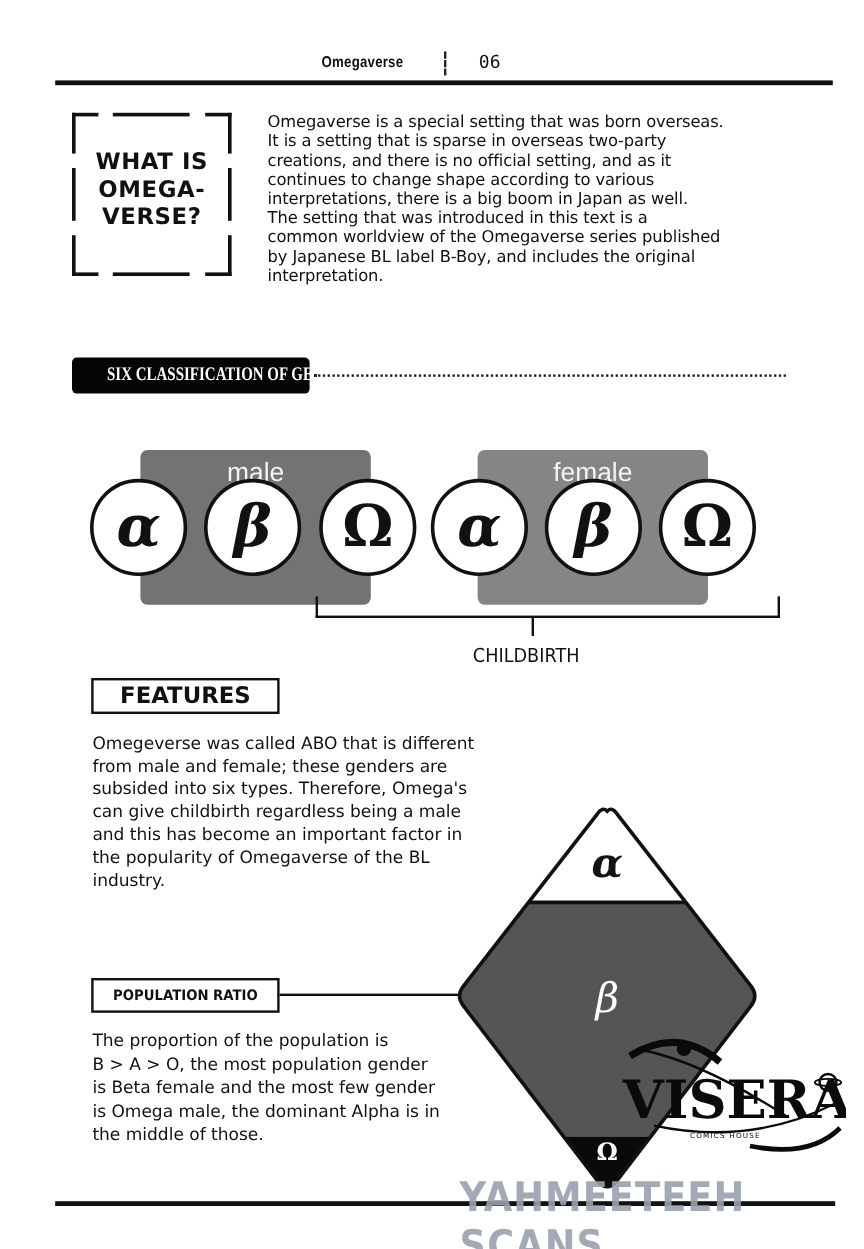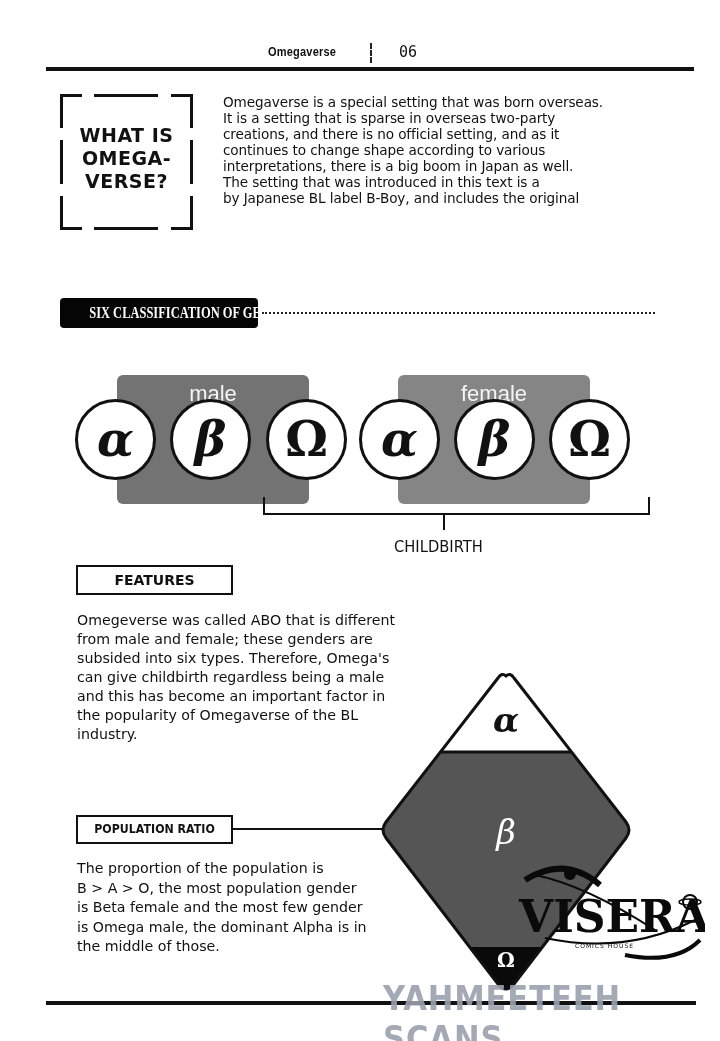--- a/index.html
+++ b/index.html
@@ -36,21 +36,21 @@
 
   .symbol-circle { width: 81px; height: 81px; border-radius: 50%; background: #fff; border: 3px solid #111; text-align: center; font-family: "DejaVu Serif", serif; font-weight: bold; font-size: 48px; line-height: 74px; color: #111; }
   .symbol-circle.it { font-style: italic; }
 
   .bracket { left: 263px; top: 497px; width: 387px; height: 18px; border-left: 2px solid #111; border-right: 2px solid #111; border-bottom: 2px solid #111; }
   .bracket-tick { left: 443px; top: 514px; width: 2px; height: 16px; background: #111; }
   .childbirth { left: 394px; top: 537px; font-family: "DejaVu Sans", sans-serif; font-size: 16px; transform: scaleX(0.92); transform-origin: left; }
 
   
   .label-box { border: 2px solid #111; background: #fff; text-align: center; font-family: "DejaVu Sans", sans-serif; font-weight: bold; }
-  .features-box { left: 76px; top: 565px; width: 157px; height: 30px; font-size: 14px; line-height: 26px; }
+  .features-box { left: 76px; top: 565px; width: 157px; height: 30px; font-size: 19px; line-height: 26px; }
   .features-text { left: 77px; top: 611px; width: 360px; font-size: 14.2px; line-height: 19px; }
   .features-text span, .pop-text span { display: block; white-space: nowrap; }
 
   .pop-box { left: 76px; top: 815px; width: 157px; height: 29px; font-size: 12px; line-height: 25px; }
   .pop-box span { display: inline-block; transform: scaleX(0.92); }
   .pop-line { left: 233px; top: 828px; width: 150px; height: 2px; background: #111; }
   .pop-text { left: 77px; top: 859px; width: 330px; font-size: 14.2px; line-height: 19.5px; }
 
   
   .diamond-wrap { left: 380px; top: 672px; width: 252px; height: 320px; }
@@ -88,21 +88,23 @@
   </div>
 </div>
 
 <div class="abs intro-text">
   <span>Omegaverse is a special setting that was born overseas.</span>
   <span>It is a setting that is sparse in overseas two-party</span>
   <span>creations, and there is no official setting, and as it</span>
   <span>continues to change shape according to various</span>
   <span>interpretations, there is a big boom in Japan as well.</span>
   <span>The setting that was introduced in this text is a</span>
+  <span>common worldview of the Omegaverse series published</span>
   <span>by Japanese BL label B-Boy, and includes the original</span>
+  <span>interpretation.</span>
 </div>
 
 <div class="abs section-pill"><span>SIX CLASSIFICATION OF GENDER</span></div>
 <div class="abs section-dots"></div>
 
 <div class="abs group-box group-male">
   <div class="group-label">male</div>
 </div>
 <div class="abs group-box group-female">
   <div class="group-label">female</div>

